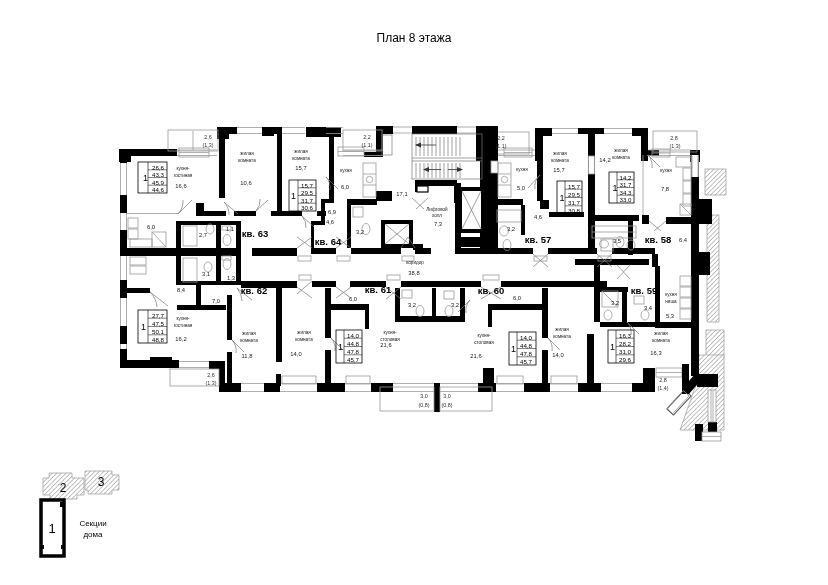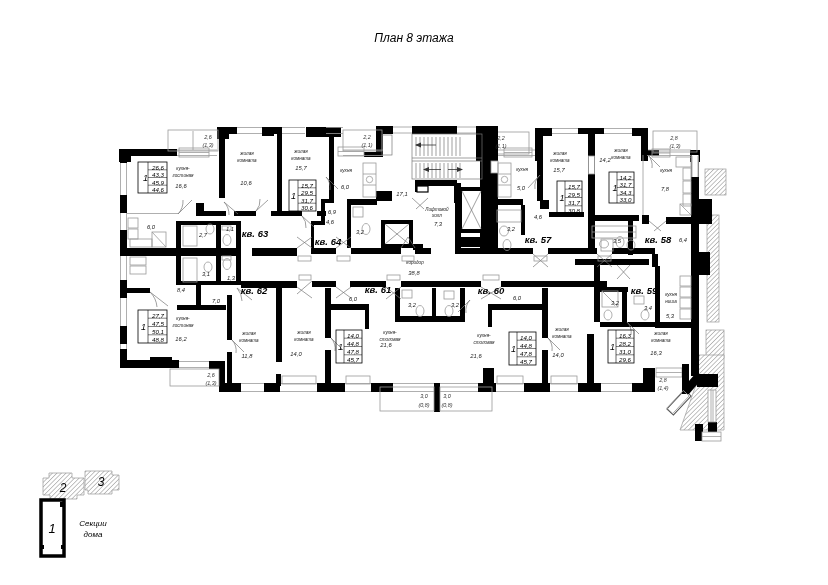--- a/index.html
+++ b/index.html
@@ -1,16 +1,16 @@
 <!DOCTYPE html>
 <html><head>
 <meta charset="utf-8">
 <style>
 html,body{margin:0;padding:0;background:#fff;}
-#page{width:828px;height:585px;position:relative;background:#fff;overflow:hidden;font-style:italic;}
+#page{width:828px;height:585px;position:relative;background:#fff;overflow:hidden;}
 svg{position:absolute;top:0;left:0;}
 text{font-family:"Liberation Sans",sans-serif;fill:#000;}
 .rm{font-size:4.6px;fill:#1a1a1a;text-anchor:middle;}
 .ar{font-size:5.8px;fill:#1a1a1a;text-anchor:middle;}
 .tb{font-size:6.2px;fill:#000;text-anchor:middle;}
 .kv{font-size:9.5px;font-weight:bold;text-anchor:middle;}
 .bal{font-size:5.4px;fill:#333;text-anchor:middle;}
 .w{fill:#000;}
 .tl{stroke:#9a9a9a;stroke-width:0.8;fill:none;}
 .tld{stroke:#777;stroke-width:0.7;fill:none;}

